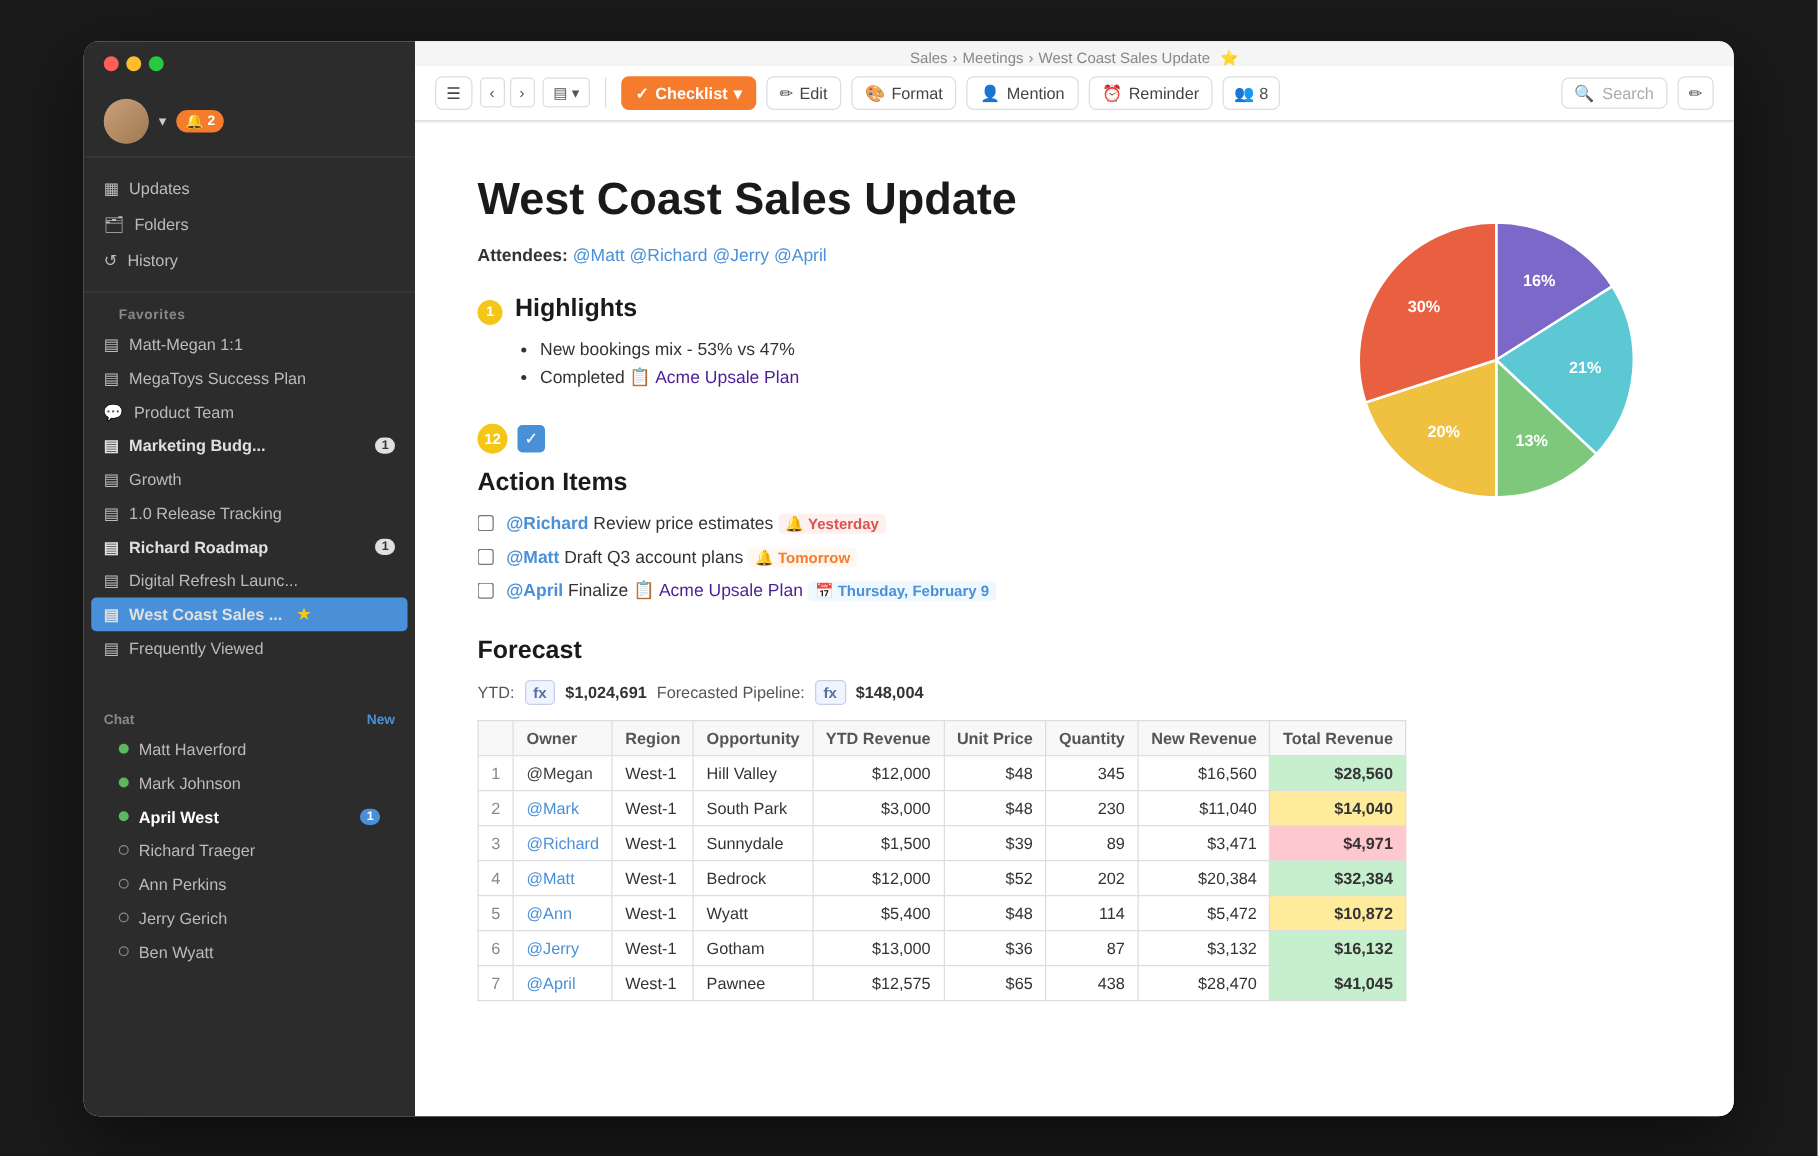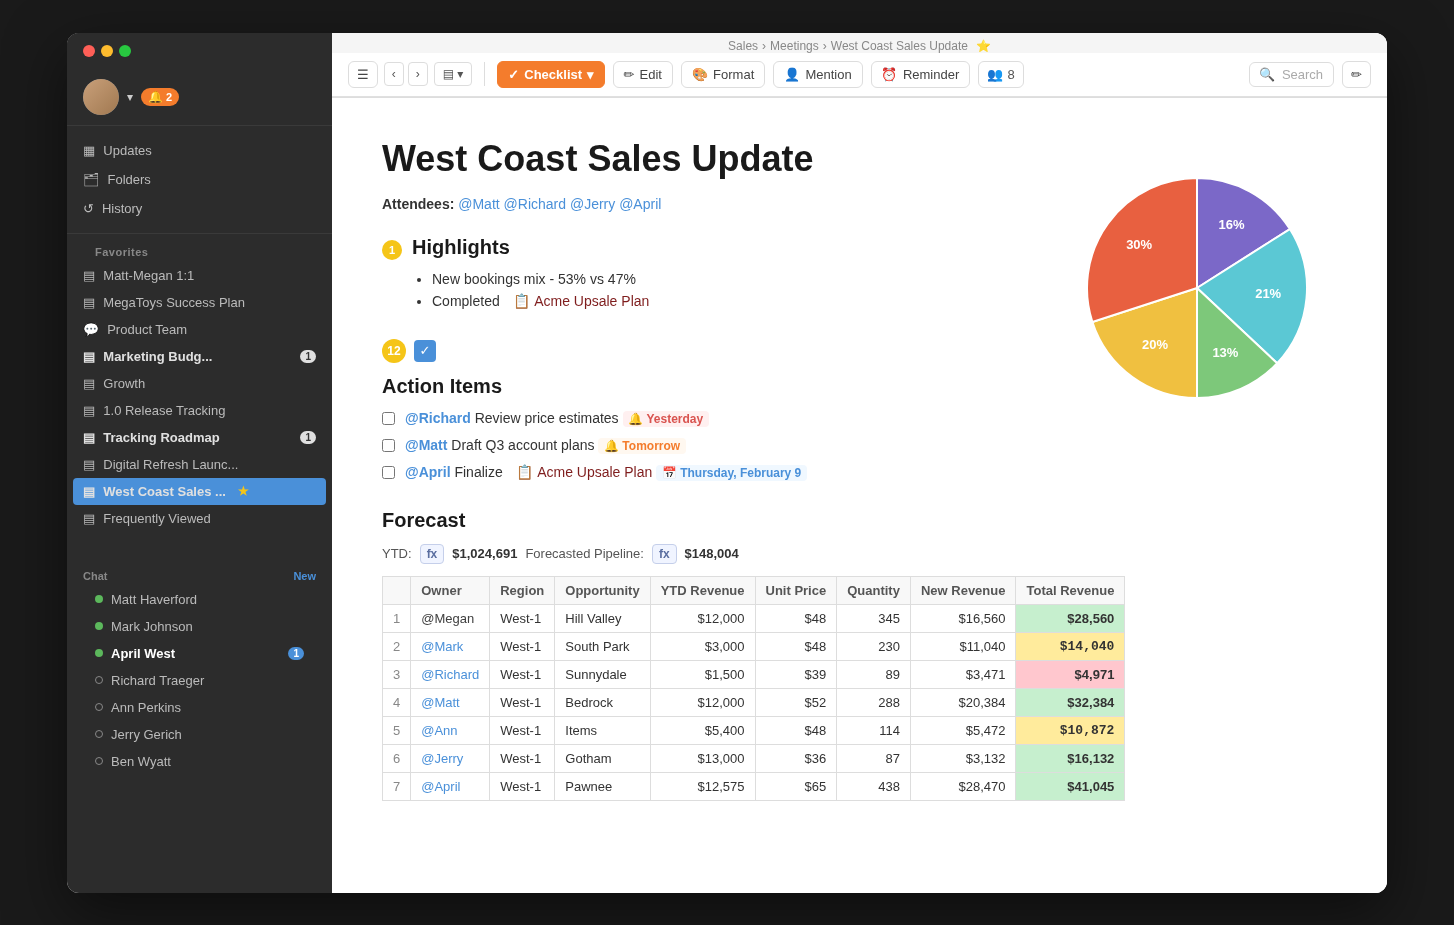--- a/index.html
+++ b/index.html
@@ -259,21 +259,21 @@
       font-weight: 700;
       color: #1a1a1a;
       margin-bottom: 12px;
     }
     .highlights ul { list-style: disc; padding-left: 20px; }
     .highlights ul li {
       font-size: 14px;
       color: #333;
       margin-bottom: 6px;
     }
-    .link { color: #7f1d1d; text-decoration: none; margin-left: 10px; }
+    .link { color: #4c1d95; text-decoration: none; }
     .action-items { margin-top: 24px; }
     .action-item {
       display: flex;
       align-items: flex-start;
       gap: 10px;
       margin-bottom: 10px;
       font-size: 14px;
       color: #333;
     }
     .action-item input[type=checkbox] {
@@ -361,21 +361,21 @@
     .data-table td {
       border: 1px solid #ddd;
       padding: 6px 10px;
       color: #333;
       white-space: nowrap;
     }
     .data-table td.num { text-align: right; }
     .data-table .row-num { color: #888; text-align: center; }
     .total-rev { font-weight: 700; }
     .rev-green { background: #c6efce; color: #276221; }
-    .rev-yellow { background: #ffeb9c; color: #9c6500; font-family: Liberation Mono, monospace; }
+    .rev-yellow { background: #ffeb9c; color: #9c6500; }
     .rev-red { background: #ffc7ce; color: #9c0006; }
     
     .pie-container {
       display: flex;
       justify-content: center;
       align-items: center;
       margin-top: 20px;
     }
     svg.pie { overflow: visible; }
     .pie-label {
@@ -482,21 +482,21 @@
       <div class="sidebar-item">
         <span>▤</span>
         <span>Growth</span>
       </div>
       <div class="sidebar-item">
         <span>▤</span>
         <span>1.0 Release Tracking</span>
       </div>
       <div class="sidebar-item bold">
         <span>▤</span>
-        <span>Tracking Roadmap</span>
+        <span>Richard Roadmap</span>
         <span class="badge">1</span>
       </div>
       <div class="sidebar-item">
         <span>▤</span>
         <span>Digital Refresh Launc...</span>
       </div>
       <div class="sidebar-item active bold">
         <span>▤</span>
         <span>West Coast Sales ...</span>
         <span class="star">★</span>
@@ -735,29 +735,29 @@
     <td class="num">$3,471</td>
     <td class="num total-rev rev-red">$4,971</td>
   </tr>
                 <tr>
     <td class="row-num">4</td>
     <td><span style="color:#4a90d9;cursor:pointer;">@Matt</span></td>
     <td>West-1</td>
     <td>Bedrock</td>
     <td class="num">$12,000</td>
     <td class="num">$52</td>
-    <td class="num">288</td>
+    <td class="num">202</td>
     <td class="num">$20,384</td>
     <td class="num total-rev rev-green">$32,384</td>
   </tr>
                 <tr>
     <td class="row-num">5</td>
     <td><span style="color:#4a90d9;cursor:pointer;">@Ann</span></td>
     <td>West-1</td>
-    <td>Items</td>
+    <td>Wyatt</td>
     <td class="num">$5,400</td>
     <td class="num">$48</td>
     <td class="num">114</td>
     <td class="num">$5,472</td>
     <td class="num total-rev rev-yellow">$10,872</td>
   </tr>
                 <tr>
     <td class="row-num">6</td>
     <td><span style="color:#4a90d9;cursor:pointer;">@Jerry</span></td>
     <td>West-1</td>

